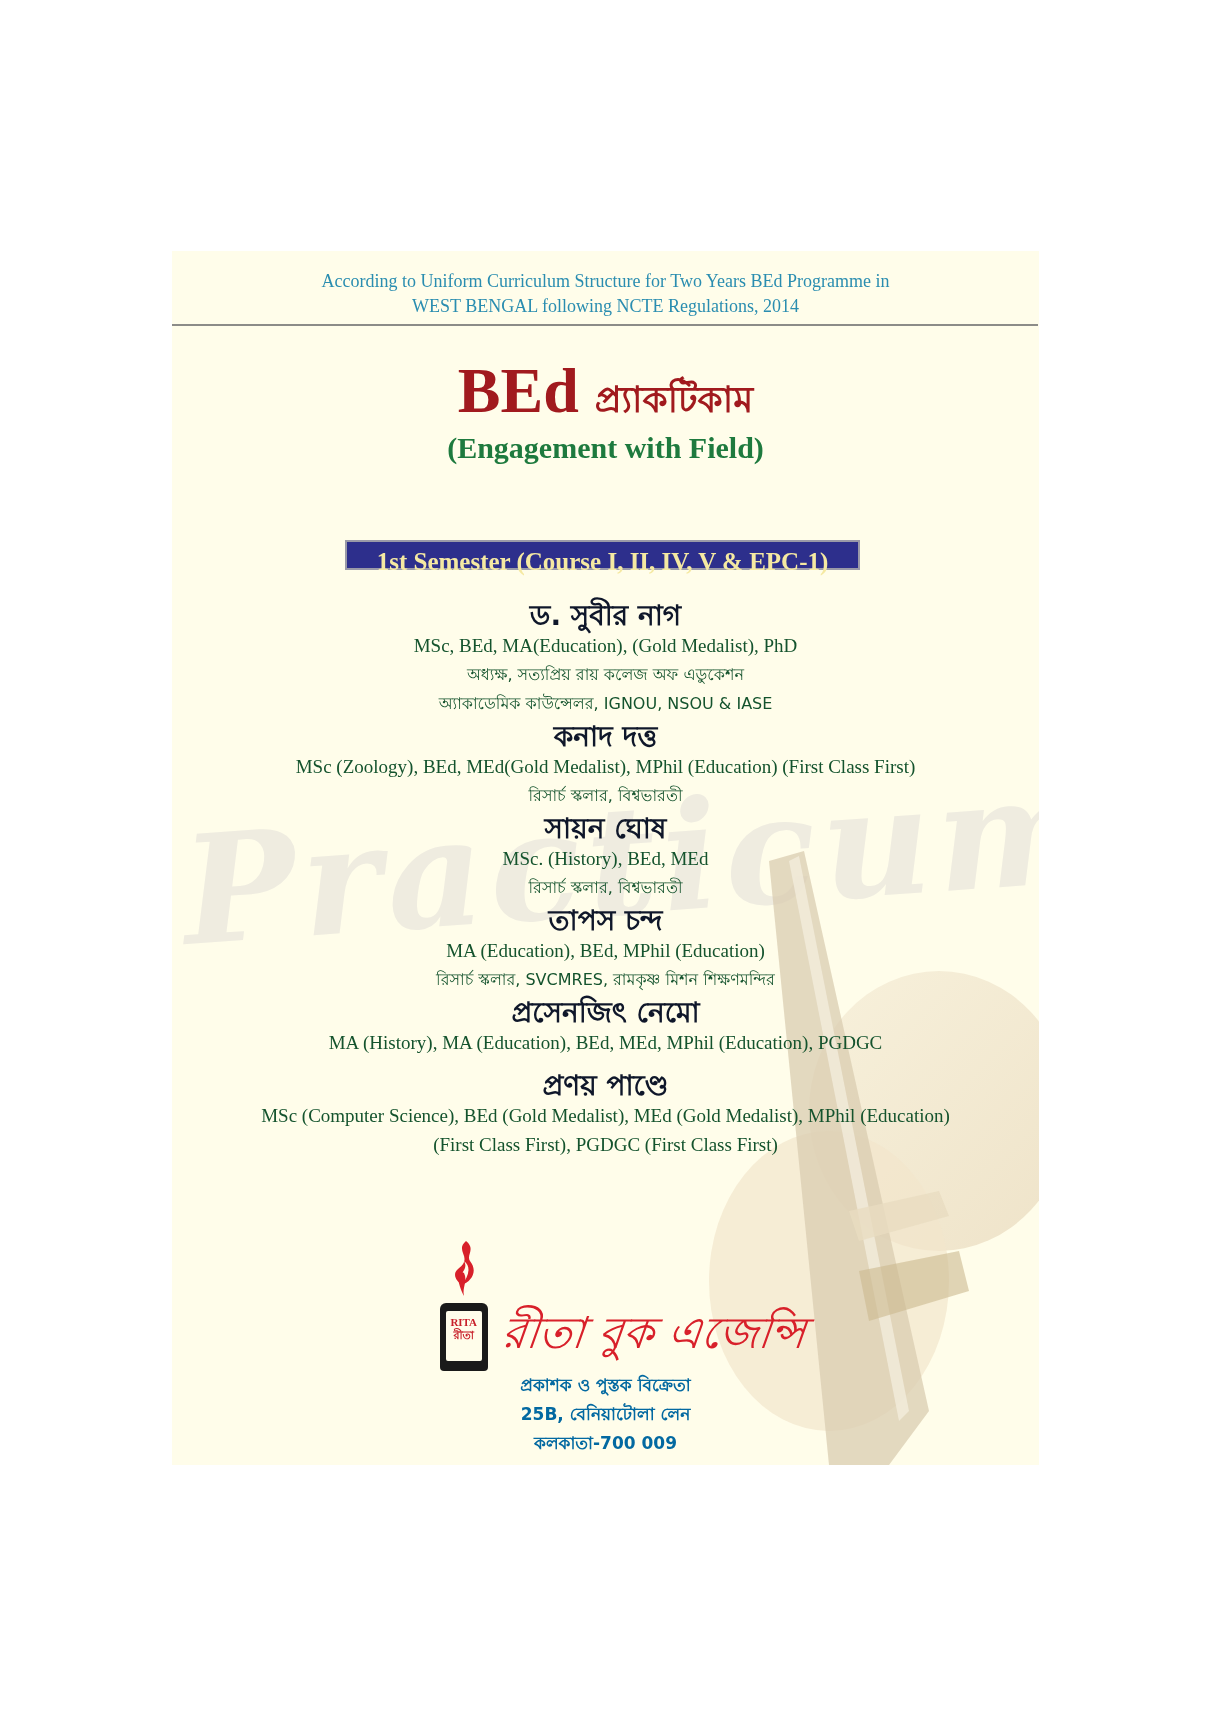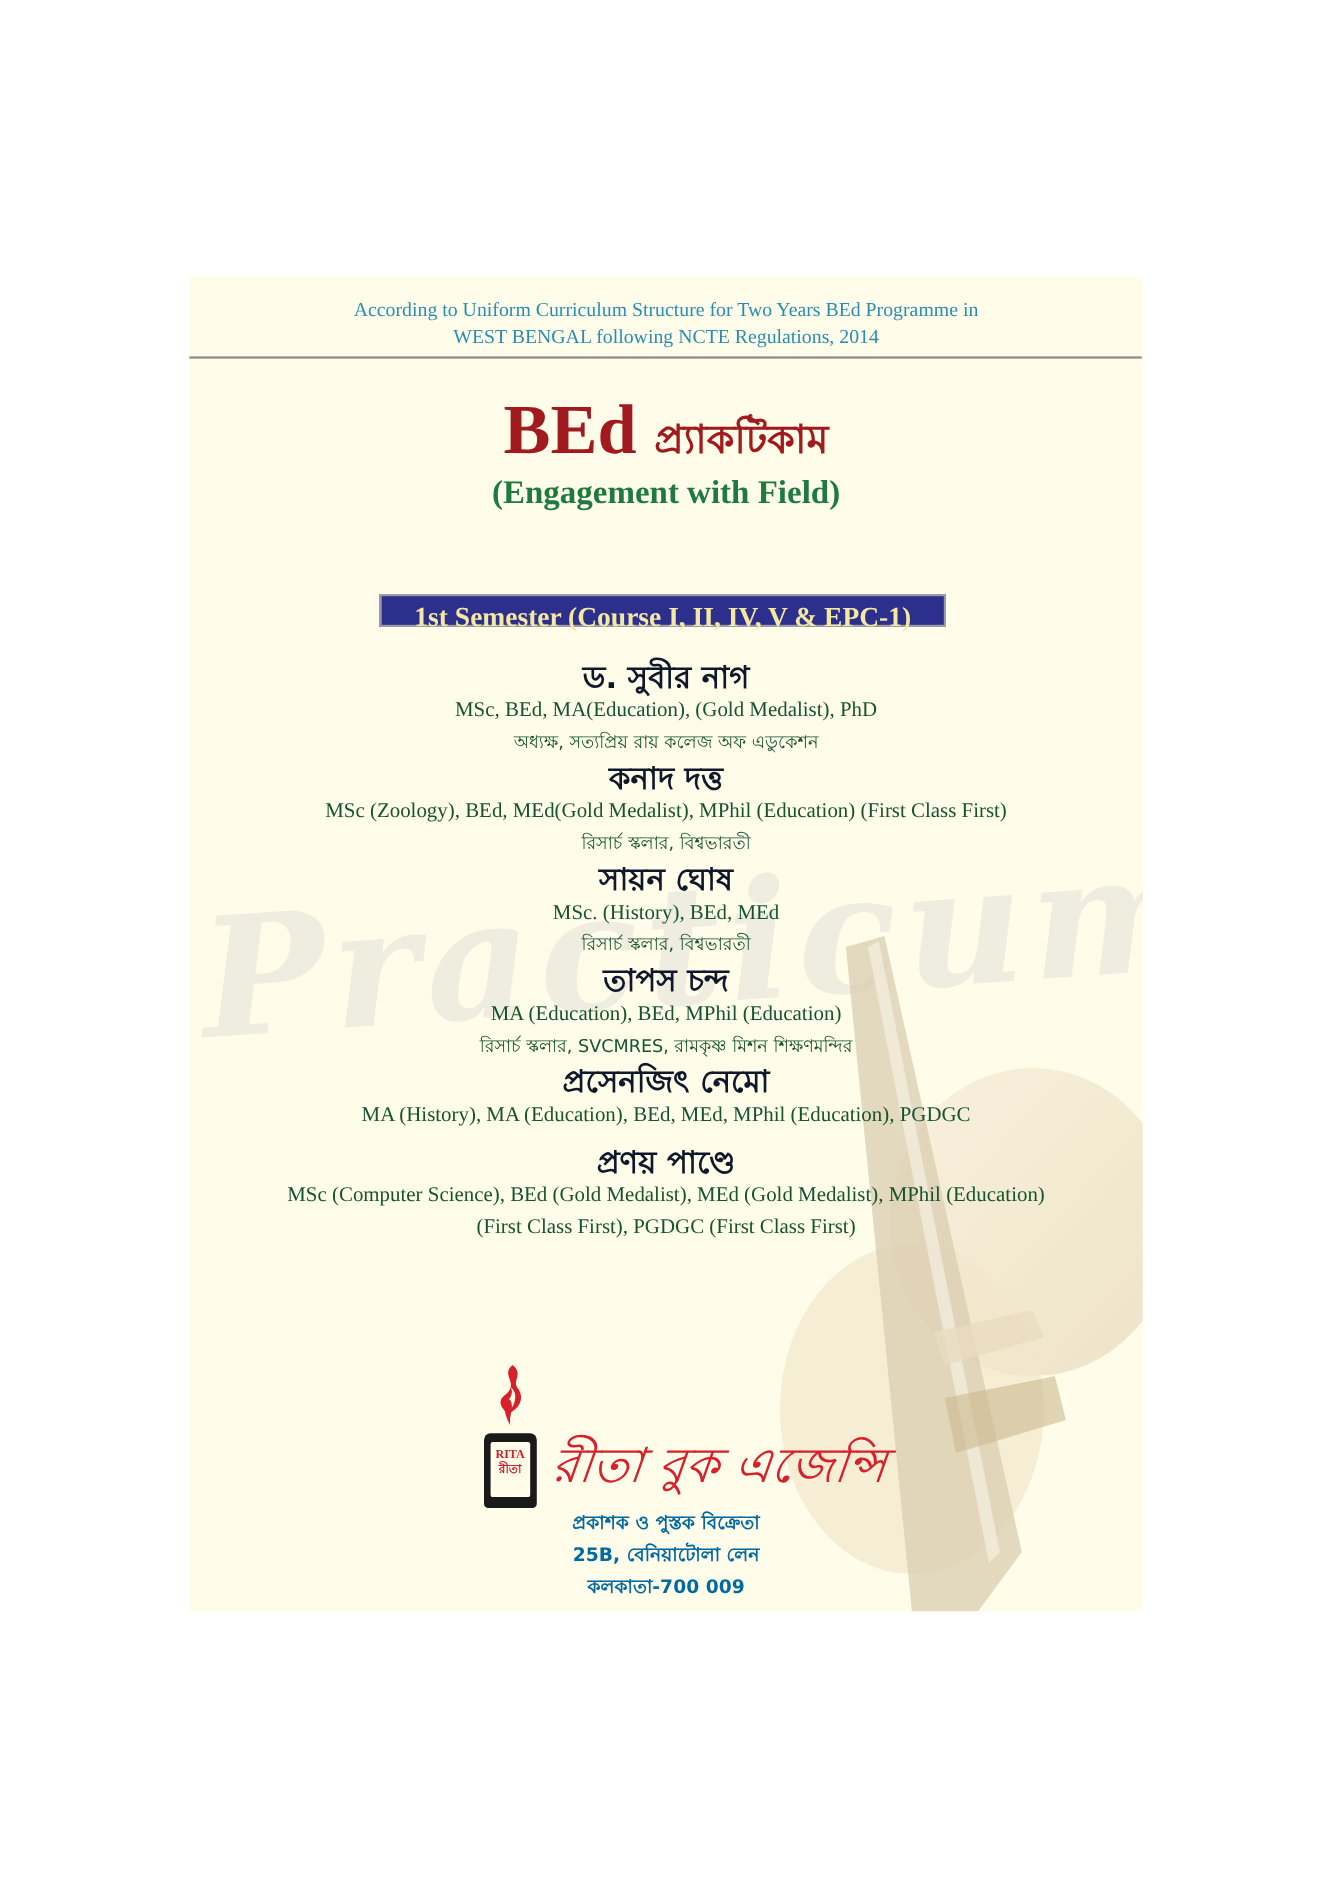--- a/index.html
+++ b/index.html
@@ -96,20 +96,21 @@
       <span class="bn">প্র্যাকটিকাম</span>
     </div>
     <div class="subtitle">(Engagement with Field)</div>
     <div class="semester">1st Semester (Course I, II, IV, V &amp; EPC-1)</div>
 
     <div class="authors" id="authors">
         <div>
           <div class="author-name">ড. সুবীর নাগ</div>
           <div class="author-line">MSc, BEd, MA(Education), (Gold Medalist), PhD</div>
           <div class="author-line bn">অধ্যক্ষ, সত্যপ্রিয় রায় কলেজ অফ এডুকেশন</div>
+          <div class="author-line bn">অ্যাকাডেমিক কাউন্সেলর, IGNOU, NSOU &amp; IASE</div>
           <div class="gap-s"></div>
         </div>
         <div>
           <div class="author-name">কনাদ দত্ত</div>
           <div class="author-line">MSc (Zoology), BEd, MEd(Gold Medalist), MPhil (Education) (First Class First)</div>
           <div class="author-line bn">রিসার্চ স্কলার, বিশ্বভারতী</div>
           <div class="gap-s"></div>
         </div>
         <div>
           <div class="author-name">সায়ন ঘোষ</div>

